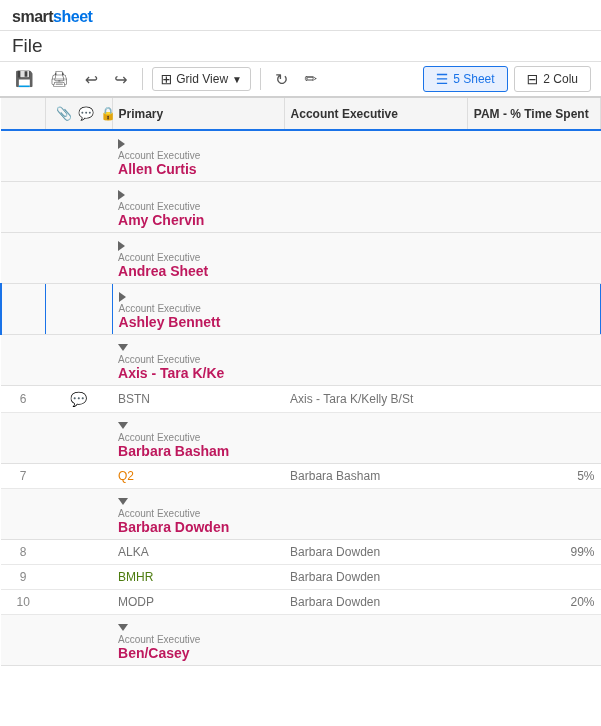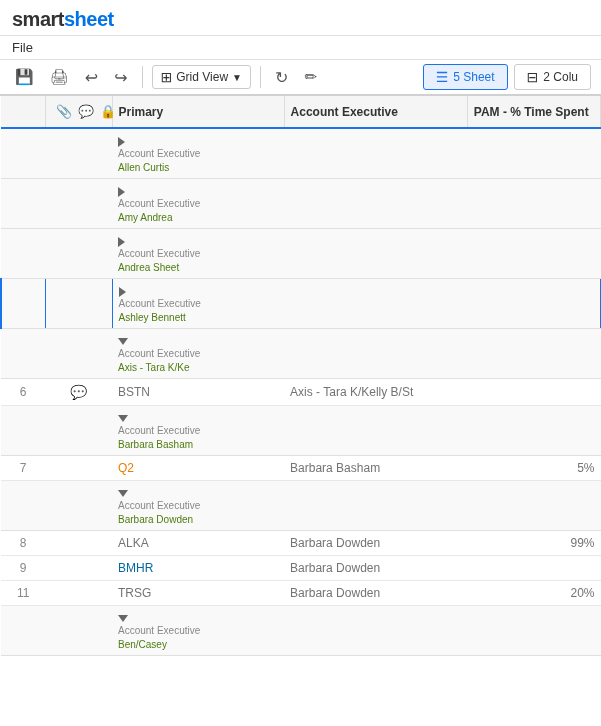--- a/index.html
+++ b/index.html
@@ -5,28 +5,28 @@
     * { box-sizing: border-box; margin: 0; padding: 0; }
     body { font-family: Arial, sans-serif; font-size: 13px; color: #333; background: #fff; width: 601px; overflow-x: hidden; }
 
     
     .app-header {
       padding: 8px 12px 4px;
       border-bottom: 1px solid #e0e0e0;
     }
     .app-logo {
       color: #1a73e8;
-      font-size: 20px;
+      font-size: 16px;
       font-weight: bold;
       letter-spacing: -0.5px;
     }
     .menu-bar {
       padding: 4px 12px;
       border-bottom: 1px solid #e0e0e0;
-      font-size: 13px;
+      font-size: 19px;
     }
     .menu-bar span {
       cursor: pointer;
       color: #333;
     }
     .toolbar {
       display: flex;
       align-items: center;
       padding: 4px 10px;
       border-bottom: 2px solid #d0d0d0;
@@ -127,23 +127,23 @@
     }
     .group-label-cell {
       padding-left: 8px;
     }
     .group-label-sub {
       font-size: 10px;
       color: #888;
       display: block;
     }
     .group-label-main {
-      font-size: 10px;
-      font-weight: normal;
-      color: #4d7c0f;
+      font-size: 14px;
+      font-weight: bold;
+      color: #be185d;
     }
     .triangle-right {
       display: inline-block;
       width: 0; height: 0;
       border-top: 5px solid transparent;
       border-bottom: 5px solid transparent;
       border-left: 7px solid #666;
       margin-right: 5px;
       vertical-align: middle;
     }
@@ -156,21 +156,21 @@
       margin-right: 5px;
       vertical-align: middle;
     }
     .selected-row td {
       background: #e8f0fe;
       border: 1px solid #1a73e8;
     }
     .selected-row td:first-child { border-left: 2px solid #1a73e8; }
 
     .cell-orange { color: #e67e00; font-weight: 500; }
-    .cell-red { color: #0369a1; font-weight: 500; }
+    .cell-red { color: #4d7c0f; font-weight: 500; }
     .cell-normal { color: #737373; }
     .cell-right { text-align: right; }
     .icon-comment { color: #1a73e8; font-size: 14px; }
     .icons-cell { display: flex; align-items: center; justify-content: center; gap: 4px; }
 
     .toolbar-icons-header {
       display: flex; align-items: center; gap: 6px; padding-left: 4px;
     }
   </style>
 </head>
@@ -258,21 +258,21 @@
           <span class="group-label-main">Allen Curtis</span>
         </td>
       </tr>
 
       <tr class="group-row">
         <td class="row-num"></td>
         <td></td>
         <td class="group-label-cell" colspan="3">
           <span class="triangle-right"></span>
           <span class="group-label-sub">Account Executive</span>
-          <span class="group-label-main">Amy Andrea</span>
+          <span class="group-label-main">Amy Chervin</span>
         </td>
       </tr>
 
       <tr class="group-row">
         <td class="row-num"></td>
         <td></td>
         <td class="group-label-cell" colspan="3">
           <span class="triangle-right"></span>
           <span class="group-label-sub">Account Executive</span>
           <span class="group-label-main">Andrea Sheet</span>
@@ -348,28 +348,28 @@
       </tr>
 
       <tr class="data-row">
         <td class="row-num">9</td>
         <td></td>
         <td class="cell-red">BMHR</td>
         <td class="cell-normal">Barbara Dowden</td>
         <td class="cell-normal"></td>
       </tr>
 
-
-      <tr class="data-row">
-        <td class="row-num">11</td>
-        <td></td>
-        <td class="cell-normal">TRSG</td>
+      <tr class="data-row">
+        <td class="row-num">10</td>
+        <td></td>
+        <td class="cell-normal">MODP</td>
         <td class="cell-normal">Barbara Dowden</td>
         <td class="cell-normal cell-right">20%</td>
       </tr>
+
 
       <tr class="group-row">
         <td class="row-num"></td>
         <td></td>
         <td class="group-label-cell" colspan="3">
           <span class="triangle-down"></span>
           <span class="group-label-sub">Account Executive</span>
           <span class="group-label-main">Ben/Casey</span>
         </td>
       </tr>

